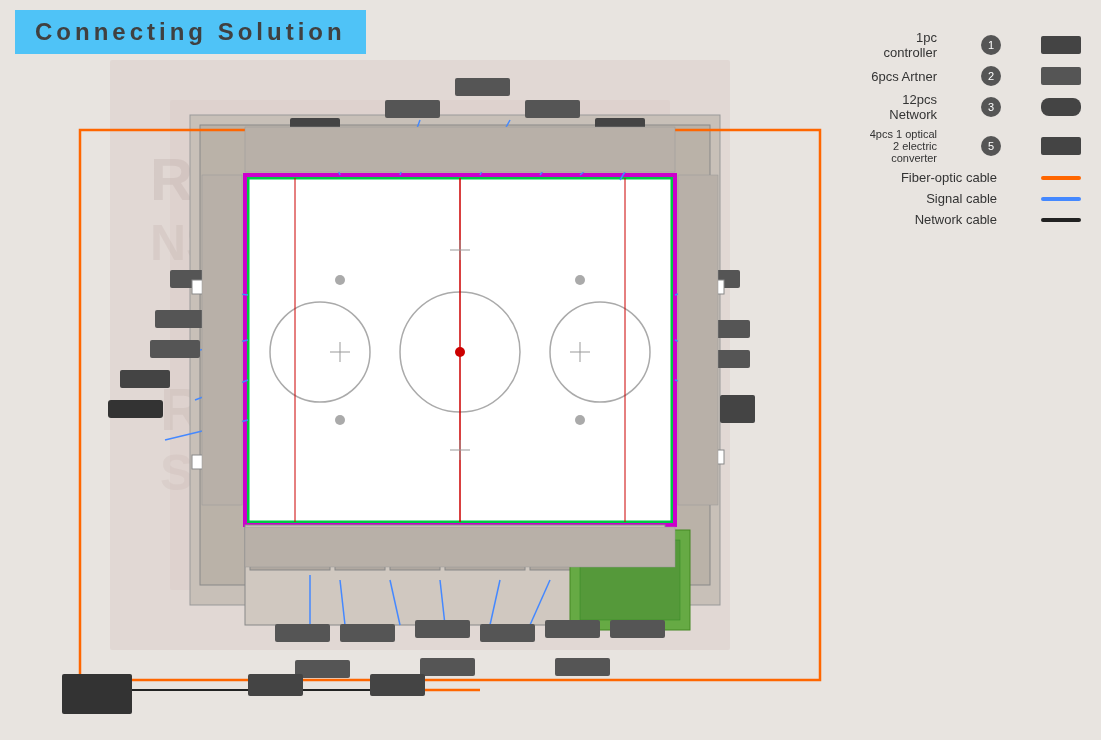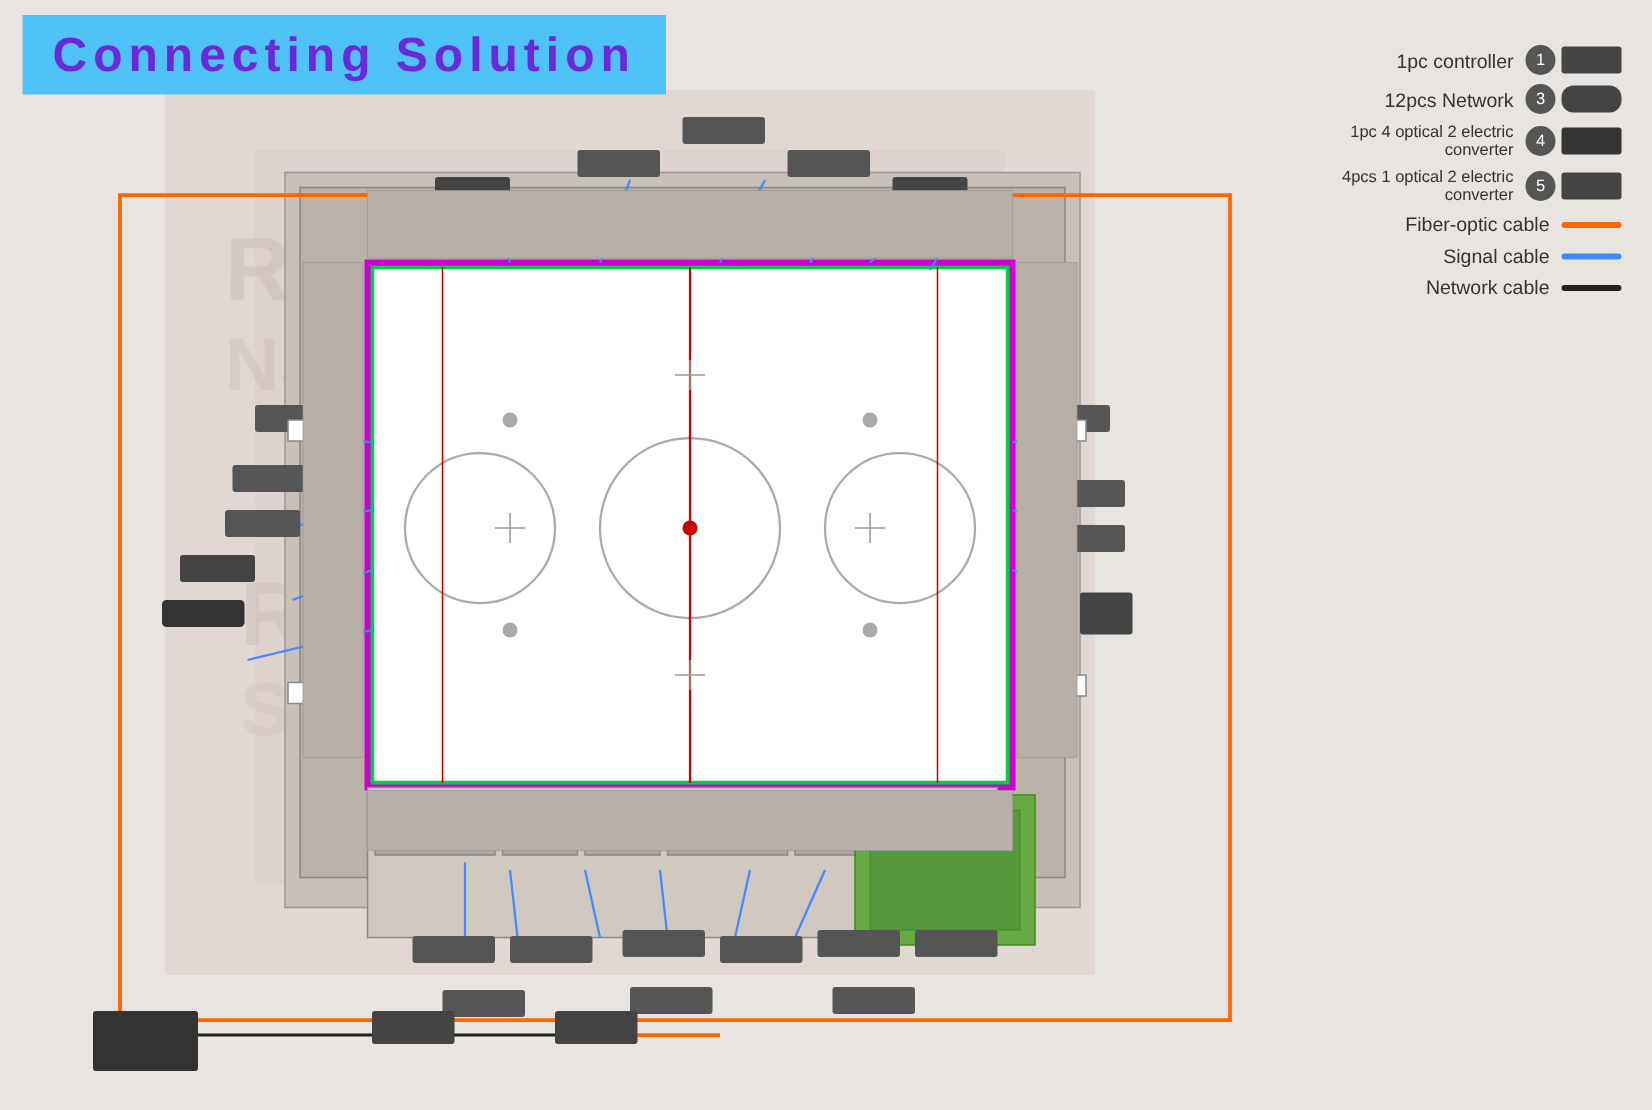--- a/index.html
+++ b/index.html
@@ -15,40 +15,41 @@
     
     .title-box {
       position: absolute;
       top: 10px;
       left: 15px;
       background: #4fc3f7;
       padding: 8px 20px;
       z-index: 100;
     }
     .title-text {
-      font-size: 32px;
+      font-size: 24px;
       font-weight: bold;
-      color: #6d28d9;
+      color: #404040;
       letter-spacing: 4px;
     }
 
     
     .legend {
       position: absolute;
       top: 30px;
       right: 20px;
       width: 220px;
       z-index: 100;
     }
     .legend-item {
       display: flex;
       align-items: center;
       margin-bottom: 6px;
       font-size: 13px;
       color: #333;
+      gap: 36px;
     }
     .legend-label {
       flex: 1;
       text-align: right;
       margin-right: 8px;
       font-weight: 500;
     }
     .legend-number {
       width: 20px;
       height: 20px;
@@ -92,28 +93,28 @@
   <span class="title-text">Connecting   Solution</span>
 </div>
 
 <div class="legend">
   <div class="legend-item">
     <span class="legend-label">1pc controller</span>
     <span class="legend-number">1</span>
     <div class="legend-icon" style="background:#444;"></div>
   </div>
   <div class="legend-item">
+    <span class="legend-label">6pcs Artner</span>
+    <span class="legend-number">2</span>
+    <div class="legend-icon" style="background:#555;"></div>
+  </div>
+  <div class="legend-item">
     <span class="legend-label">12pcs Network</span>
     <span class="legend-number">3</span>
     <div class="legend-icon" style="background:#444;border-radius:8px;"></div>
-  </div>
-  <div class="legend-item">
-    <span class="legend-label" style="font-size:11px;">1pc 4 optical 2 electric converter</span>
-    <span class="legend-number">4</span>
-    <div class="legend-icon" style="background:#333;"></div>
   </div>
   <div class="legend-item">
     <span class="legend-label" style="font-size:11px;">4pcs 1 optical 2 electric converter</span>
     <span class="legend-number">5</span>
     <div class="legend-icon" style="background:#444;"></div>
   </div>
 
   <div style="">
     <div class="legend-item">
       <span class="legend-label">Fiber-optic cable</span>

